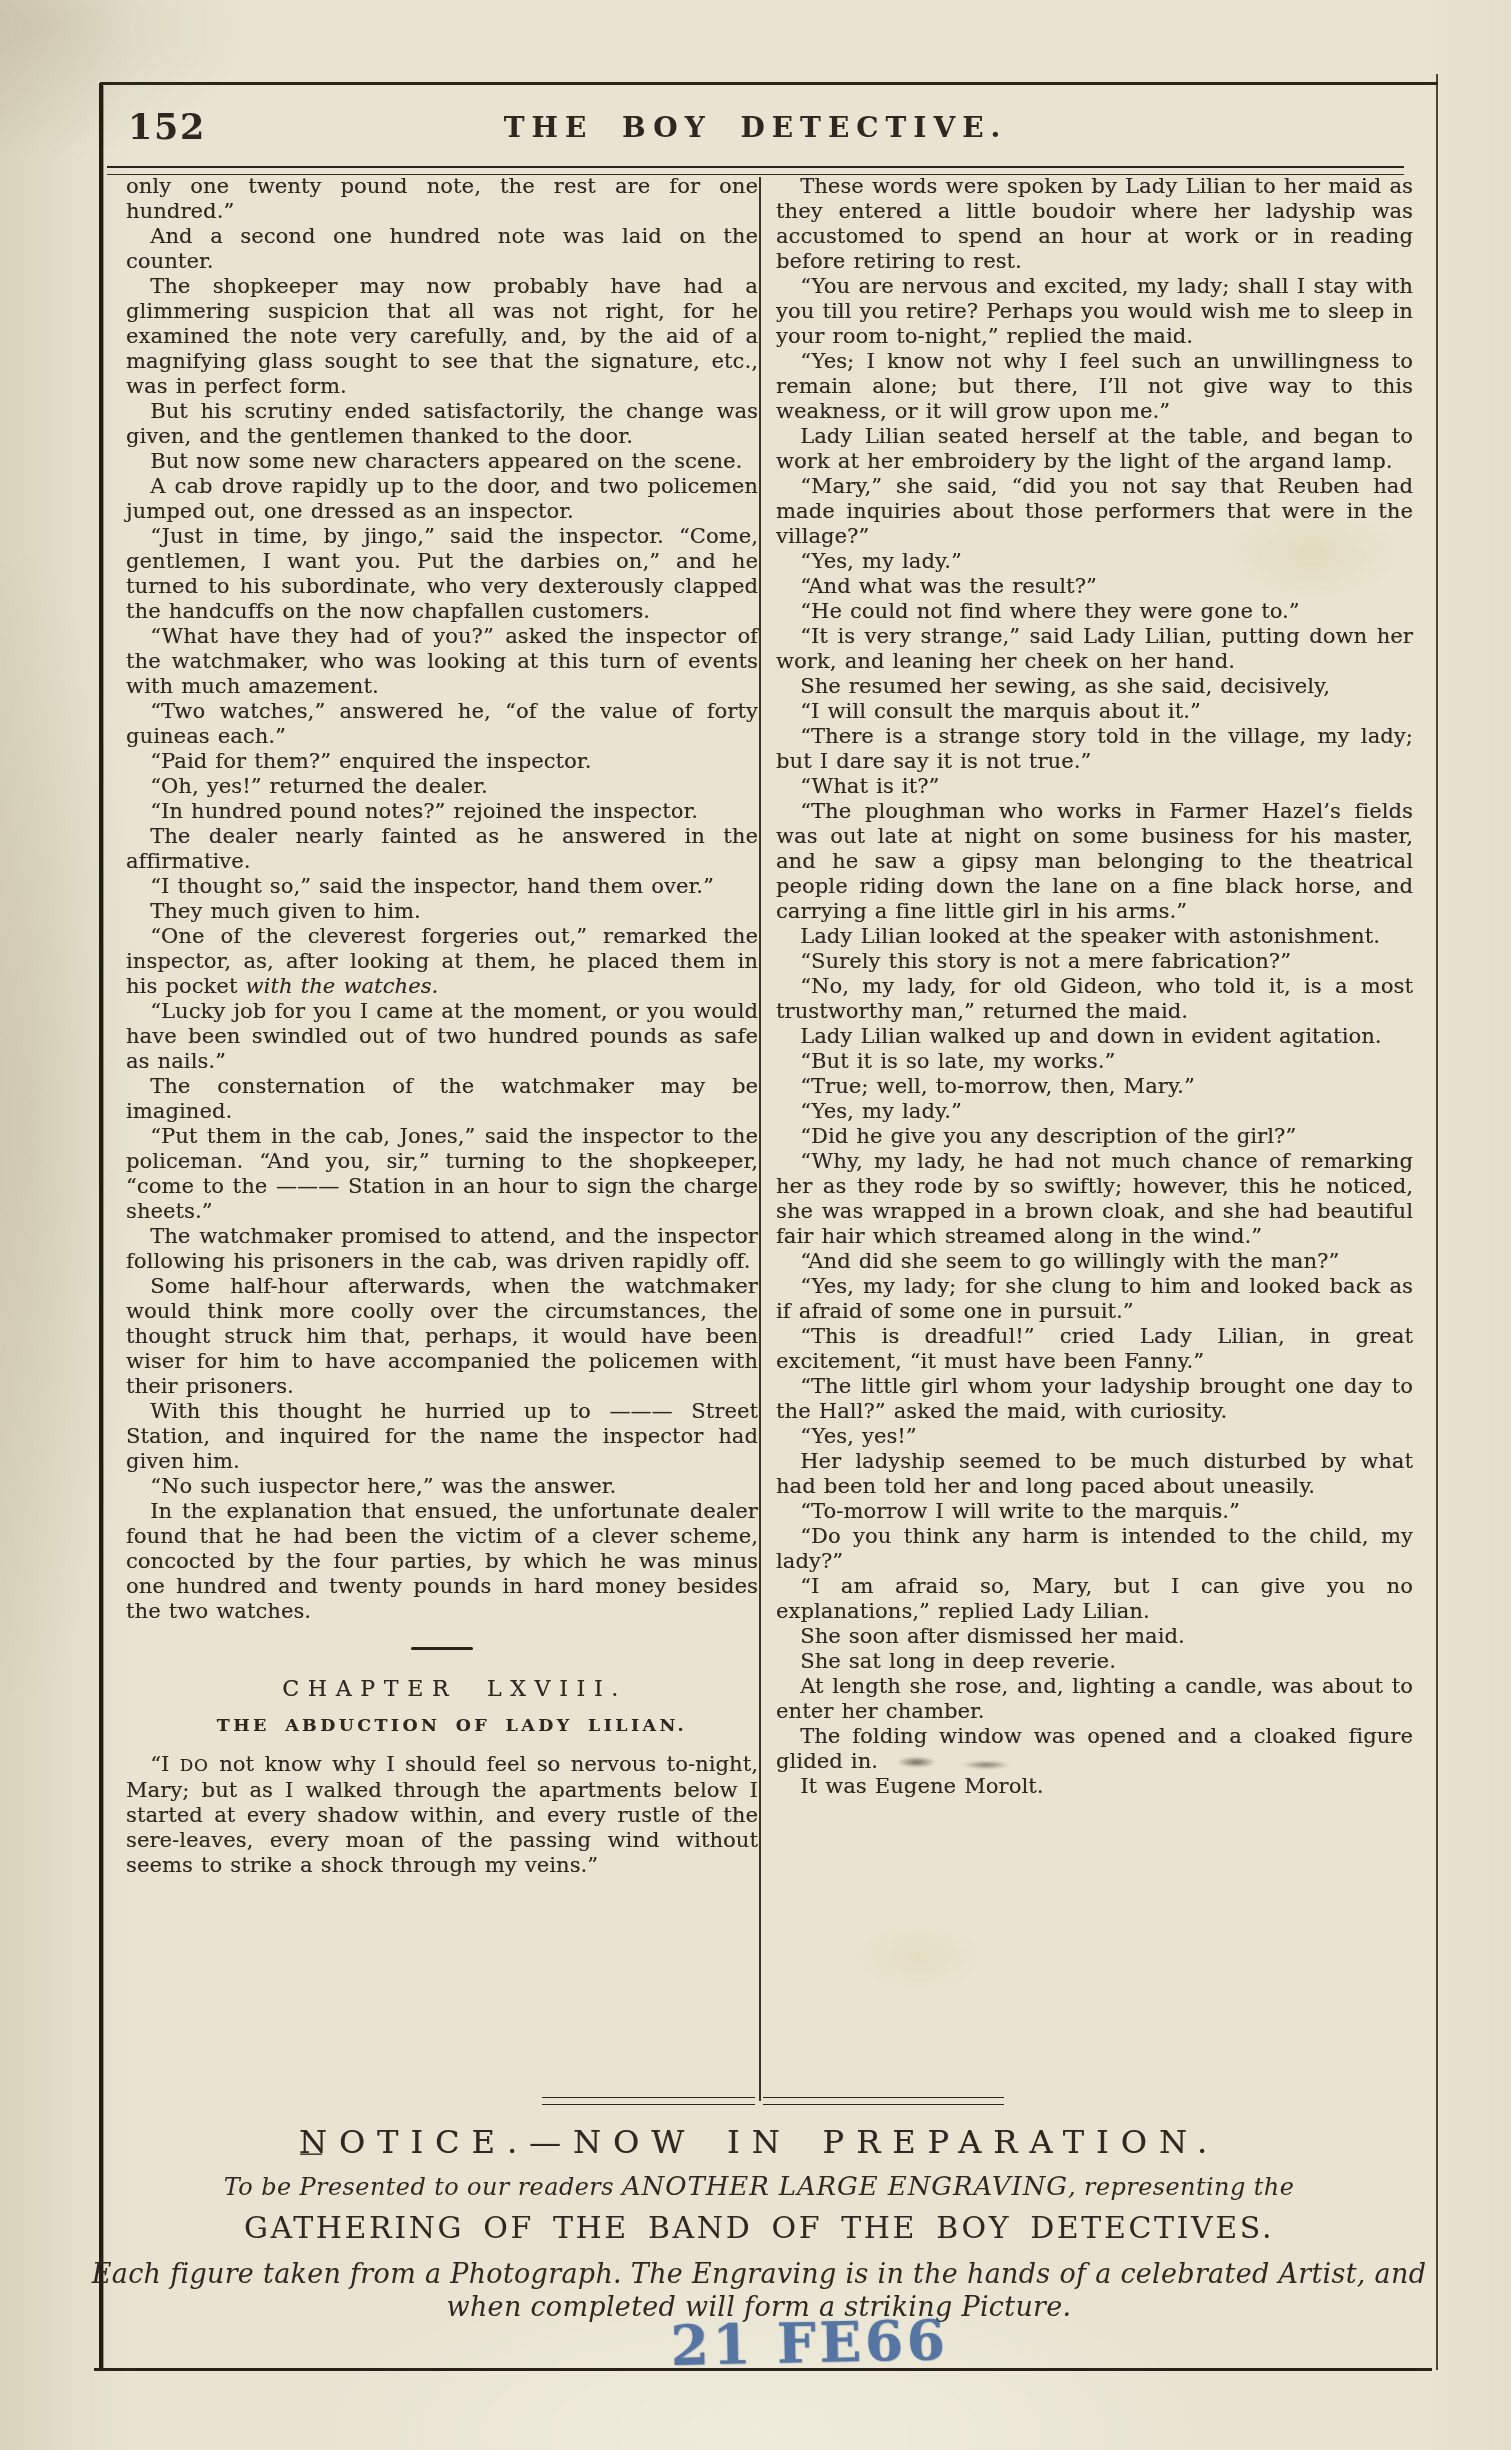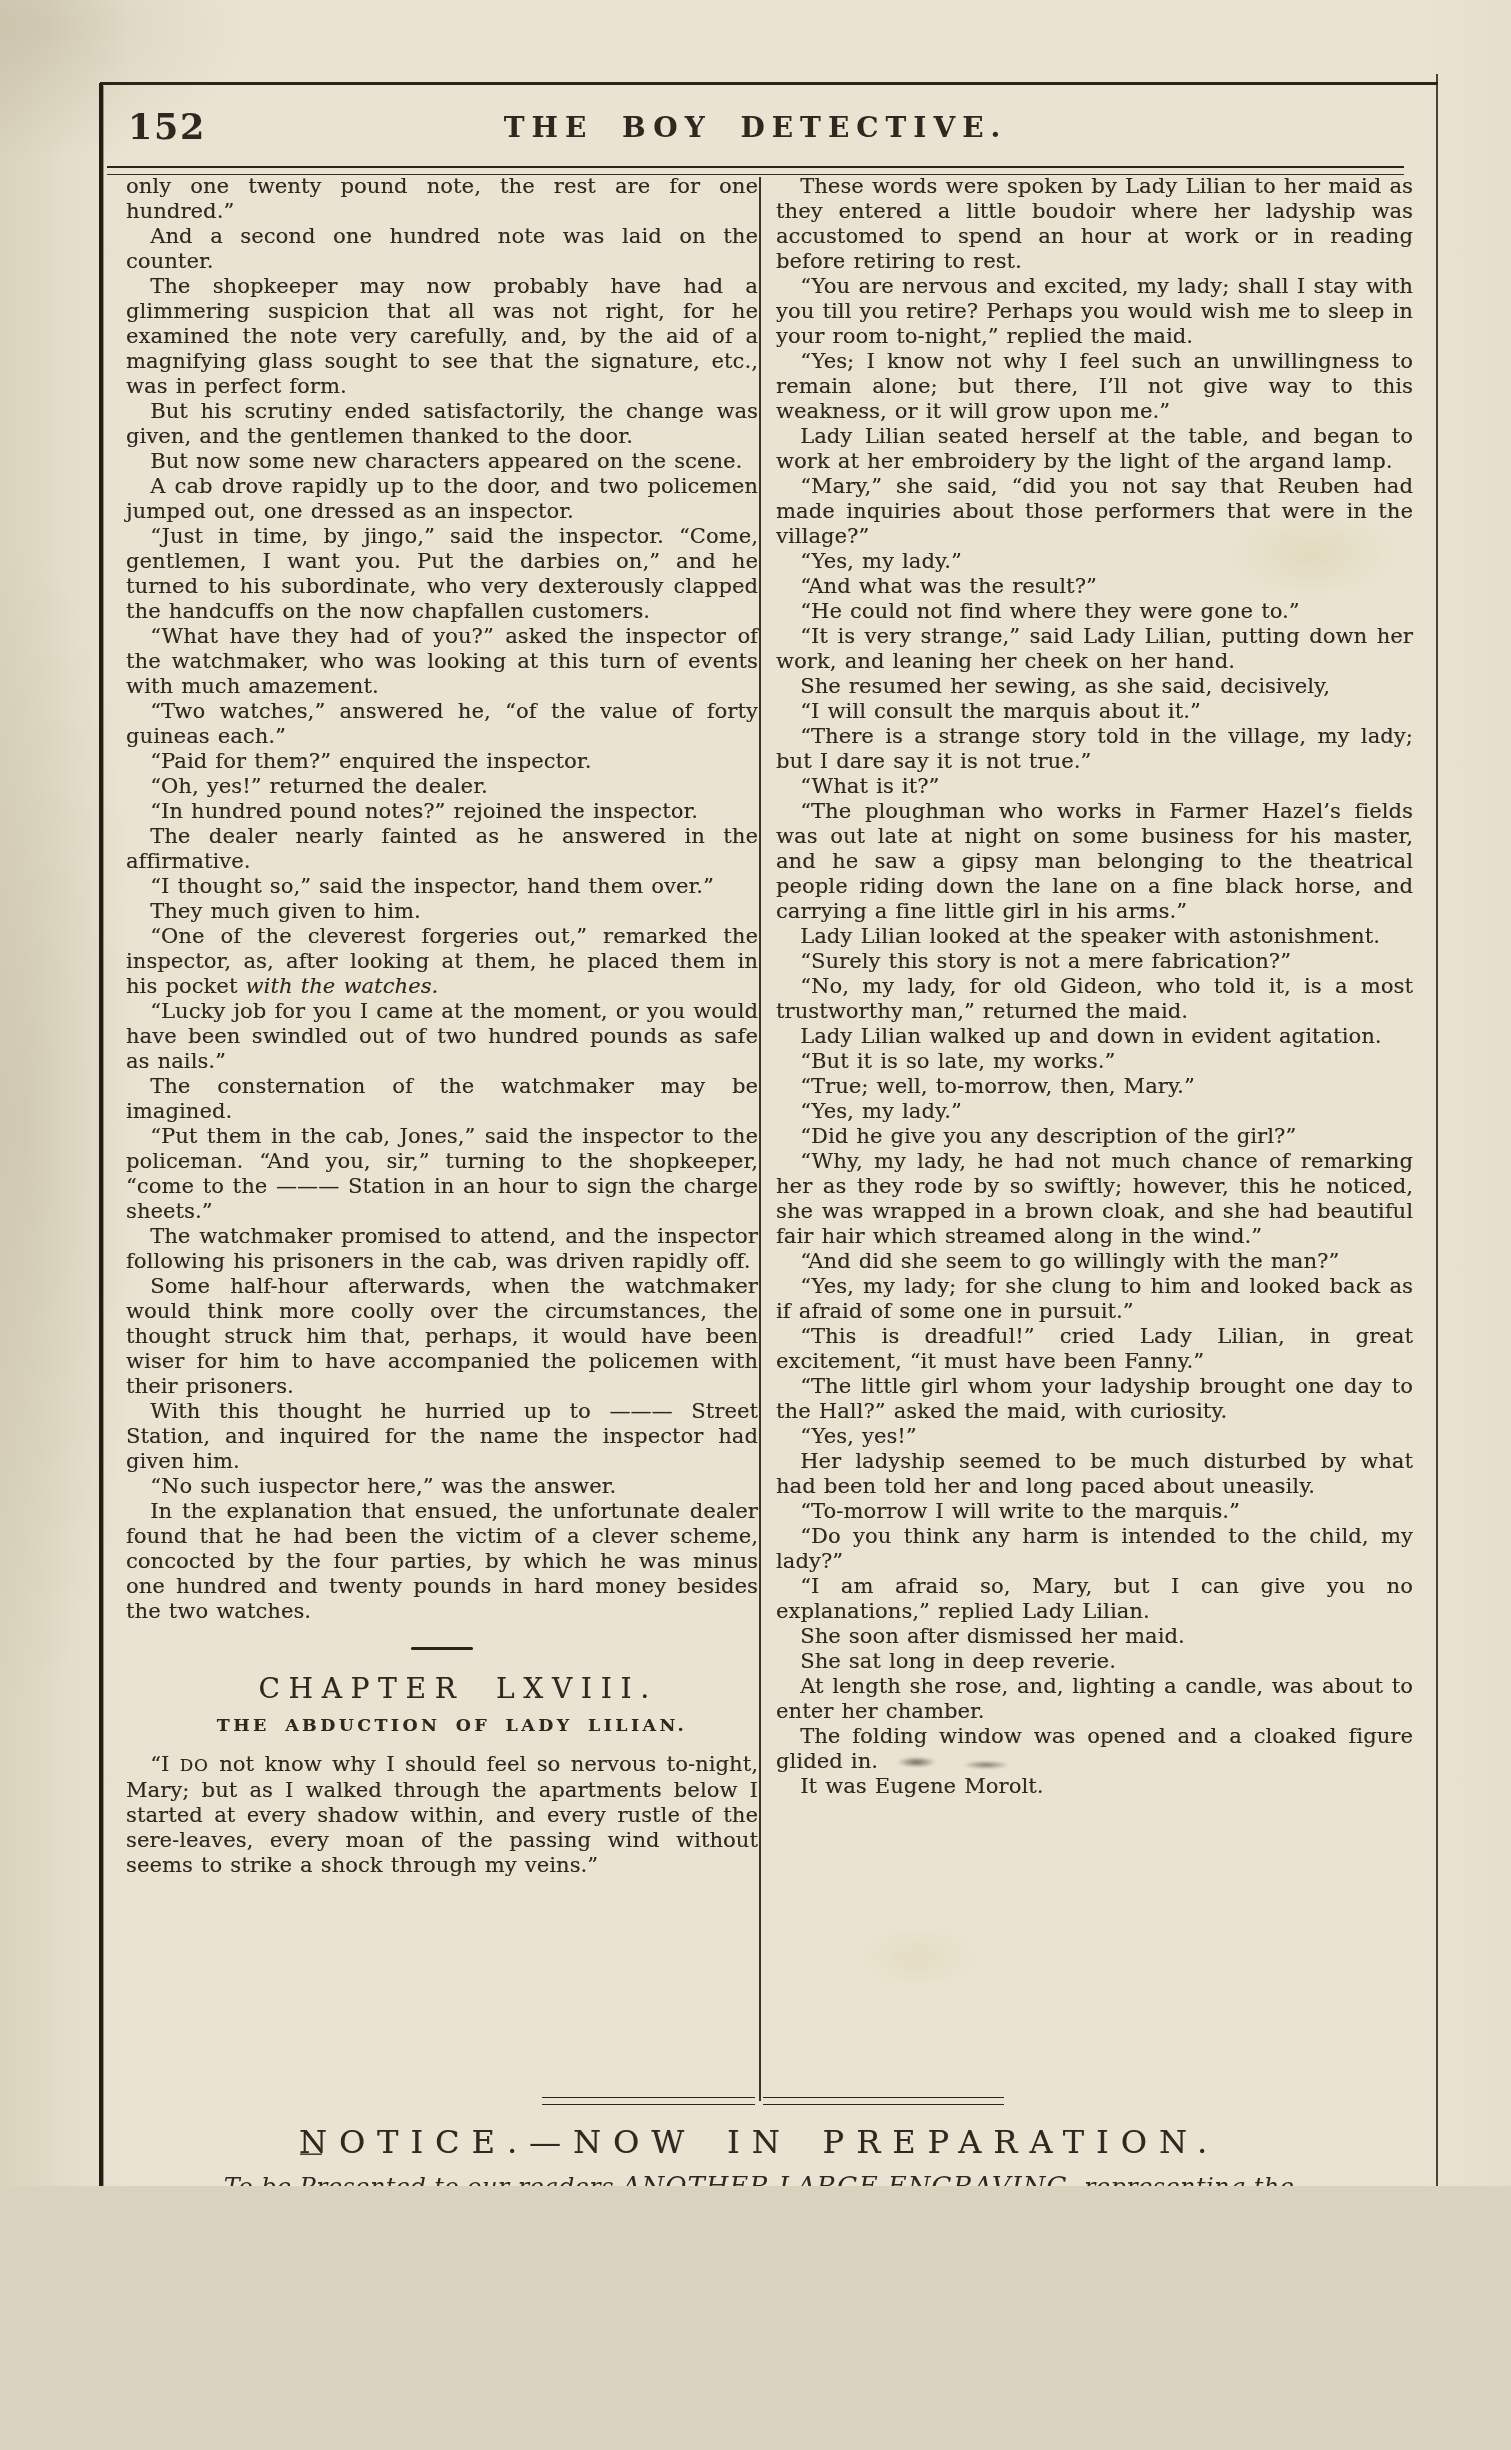--- a/index.html
+++ b/index.html
@@ -1,18 +1,18 @@
 <!DOCTYPE html>
 <html style="font-size:14px"><head>
 <meta charset="utf-8">
 <style>
   * { margin:0; padding:0; box-sizing:border-box; }
   html,body { background:#d8d2bf; }
   .page {
-    position:relative; width:1512px; height:2186px; overflow:hidden;
+    position:relative; width:1512px; height:2450px; overflow:hidden;
     font-family:"DejaVu Serif","Liberation Serif",serif;
     color:#2f2820;
     background:
       radial-gradient(ellipse 294px 190px at 43px 26px, rgba(110,92,58,.14), transparent 70%),
       radial-gradient(ellipse 156px 779px at 26px 1125px, rgba(105,88,56,.10), transparent 75%),
       radial-gradient(ellipse 130px 69px at 1312px 554px, rgba(193,160,70,.14), transparent 70%),
       radial-gradient(ellipse 95px 52px at 918px 1957px, rgba(193,160,70,.11), transparent 70%),
       radial-gradient(ellipse 78px 43px at 372px 1022px, rgba(180,150,70,.08), transparent 70%),
       radial-gradient(ellipse 606px 225px at 762px 2433px, rgba(255,253,242,.30), transparent 75%),
       linear-gradient(to right, #d9d2bd 0px, #e3ddc9 69px, #e9e4d2 130px, #e9e4d2 1420px, #e4dfcc 1512px);
@@ -39,21 +39,21 @@
   .col { position:absolute; top:174px; text-align:justify; font-size:21px; line-height:25px;
          word-spacing:1.3px; letter-spacing:0.1px;
          text-shadow:0.3px 0.3px 0.5px rgba(47,40,32,.45); }
   .col.left  { left:126px; width:632px; }
   .col.right { left:776px; width:637px; }
   .col p { text-indent:1.15em; }
   .col p.noindent { text-indent:0; }
   .em { font-style:italic; }
   .sc { text-transform:uppercase; font-size:.8em; letter-spacing:0.9px; }
   .sep { width:62px; height:3.5px; background:#2b241b; margin:22.5px auto 21px auto; border-radius:1.7px/60%; }
-  .chap-head { text-align:center; text-indent:0; font-size:28px; letter-spacing:8.7px; word-spacing:14px;
+  .chap-head { text-align:center; text-indent:0; font-size:22px; letter-spacing:8.7px; word-spacing:14px;
                margin:26px 0 12px 0; font-weight:400; }
   .chap-sub  { text-align:center; text-indent:0; font-size:17.3px; font-weight:700; letter-spacing:3.5px;
                word-spacing:6px; margin:0 0 14px 0; }
   .smudge { display:inline-block; width:139px; height:15.6px; vertical-align:-2.6px; filter:blur(1px);
             background:
               radial-gradient(ellipse 28px 7.8px at 22% 45%, rgba(43,36,27,.65), rgba(43,36,27,0) 70%),
               radial-gradient(ellipse 33px 6px at 72% 62%, rgba(43,36,27,.55), rgba(43,36,27,0) 72%); }
 
   
   .notice { position:absolute; left:61px; top:2123px; width:1396px; text-align:center; }

